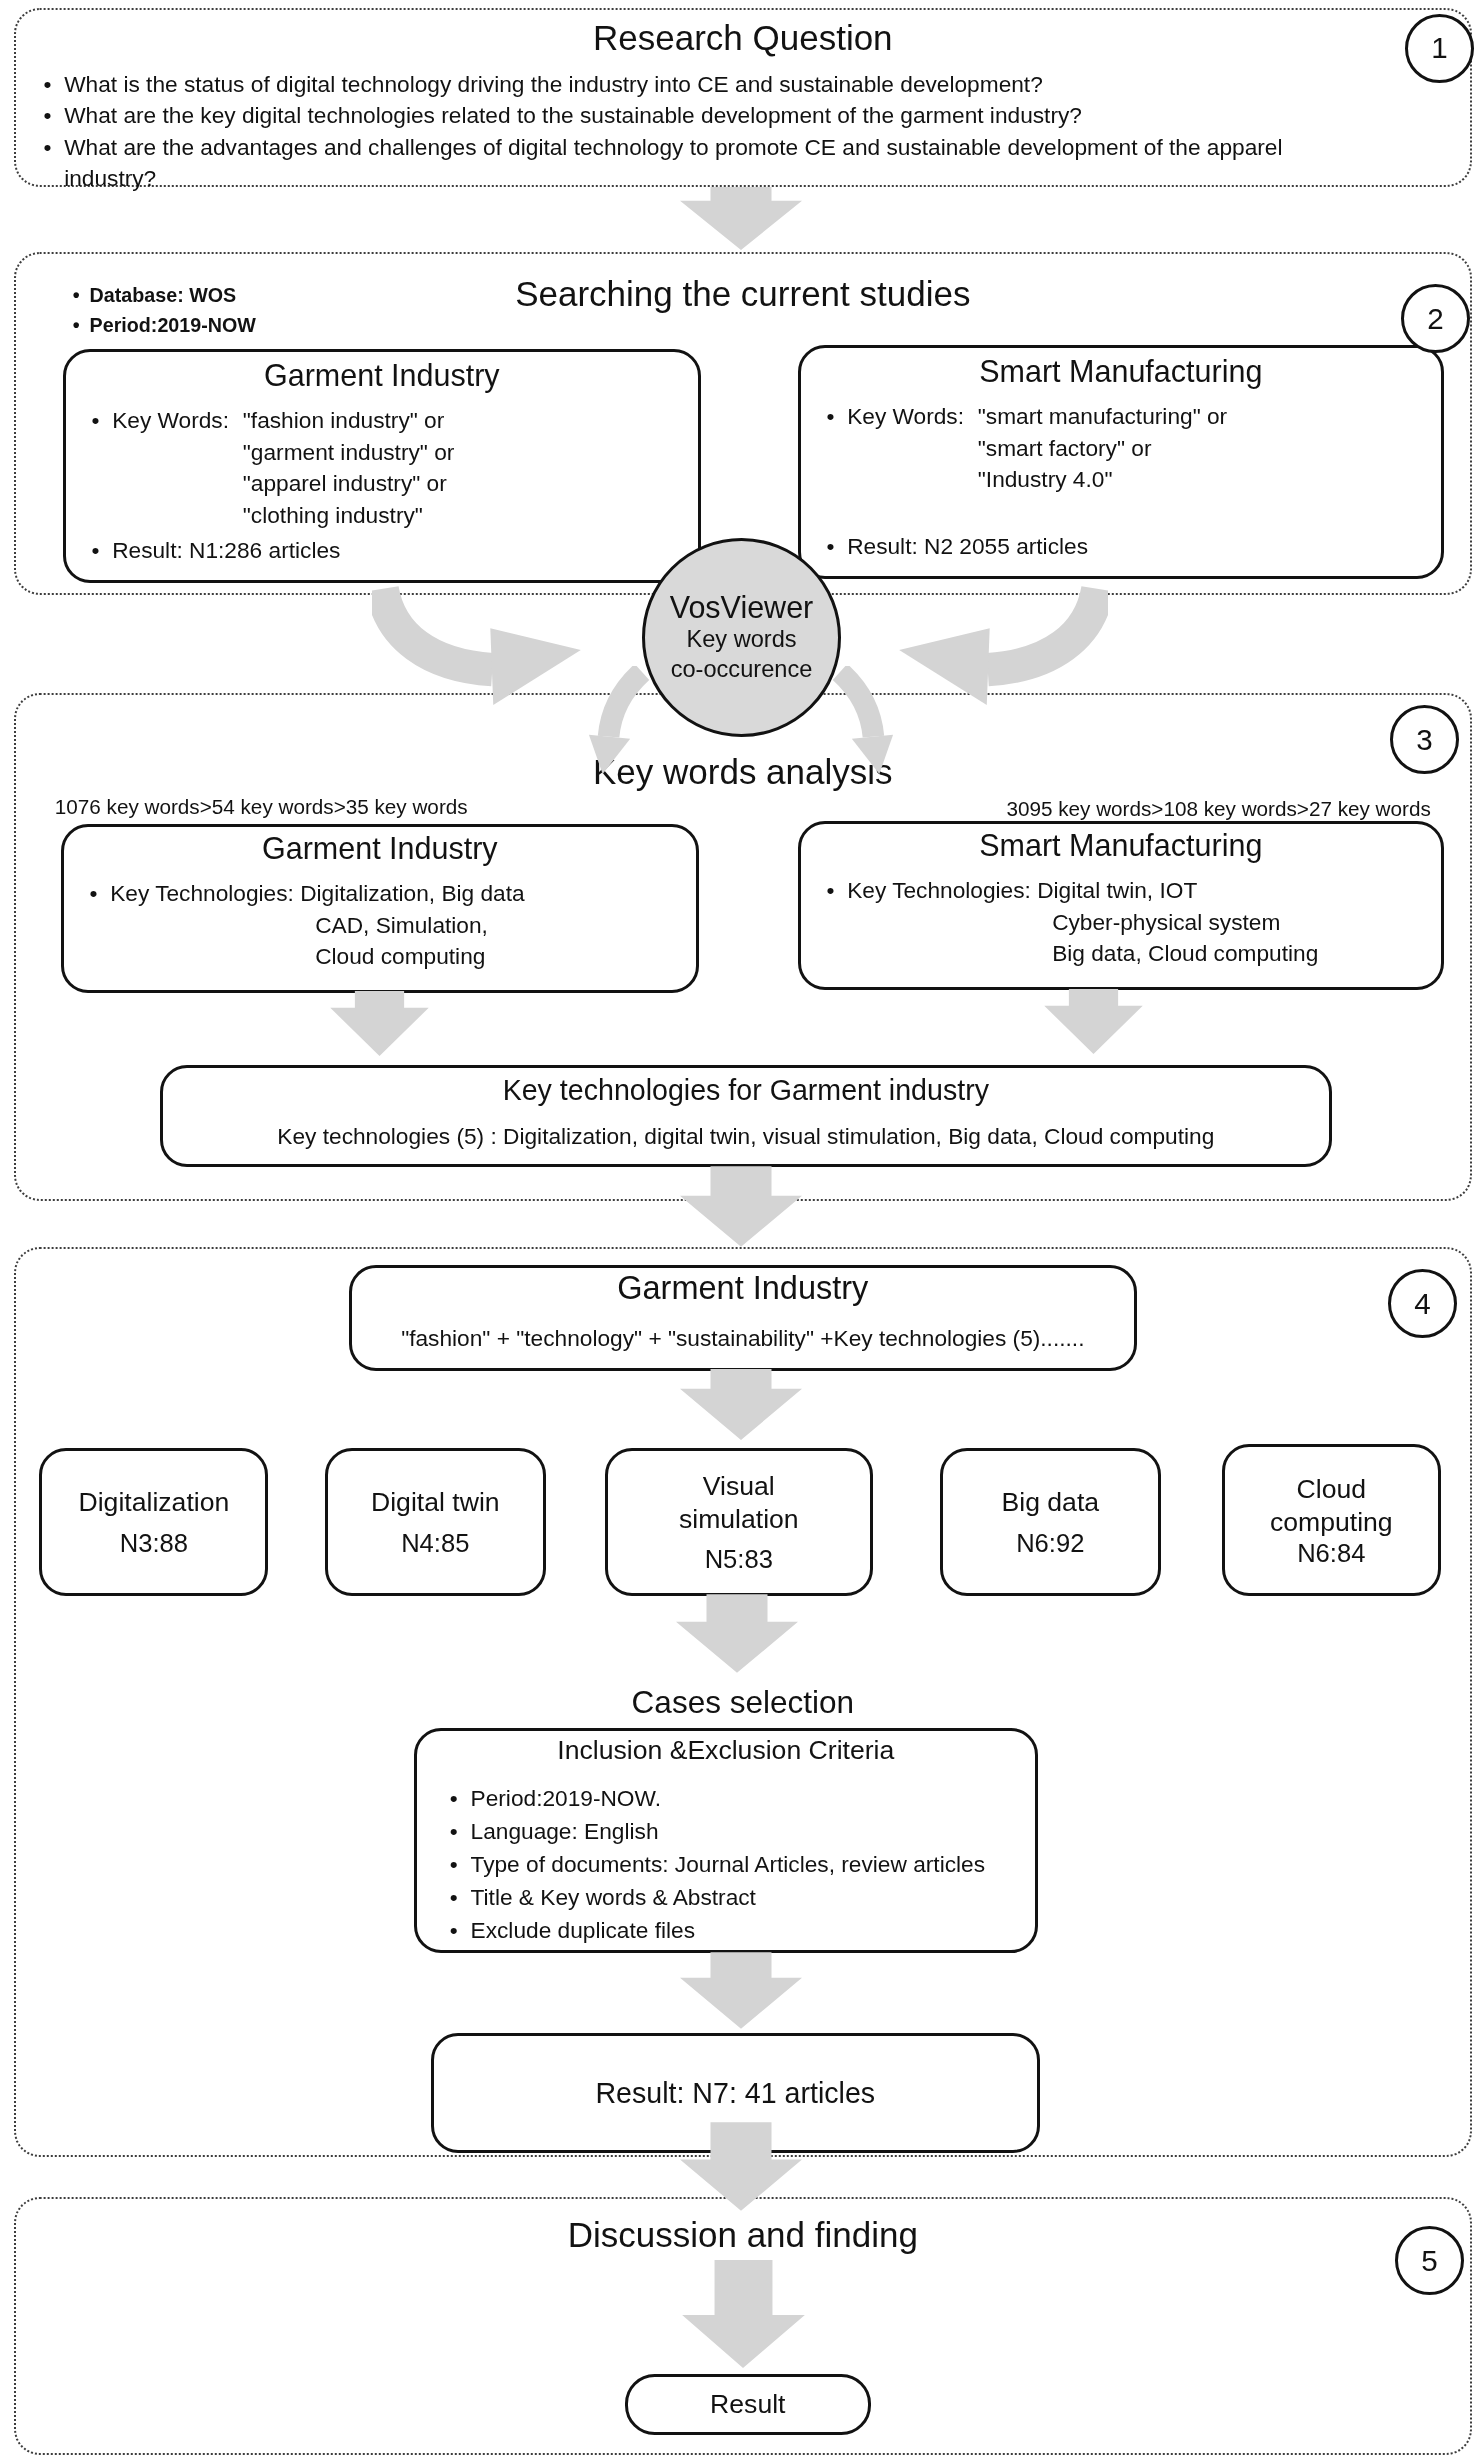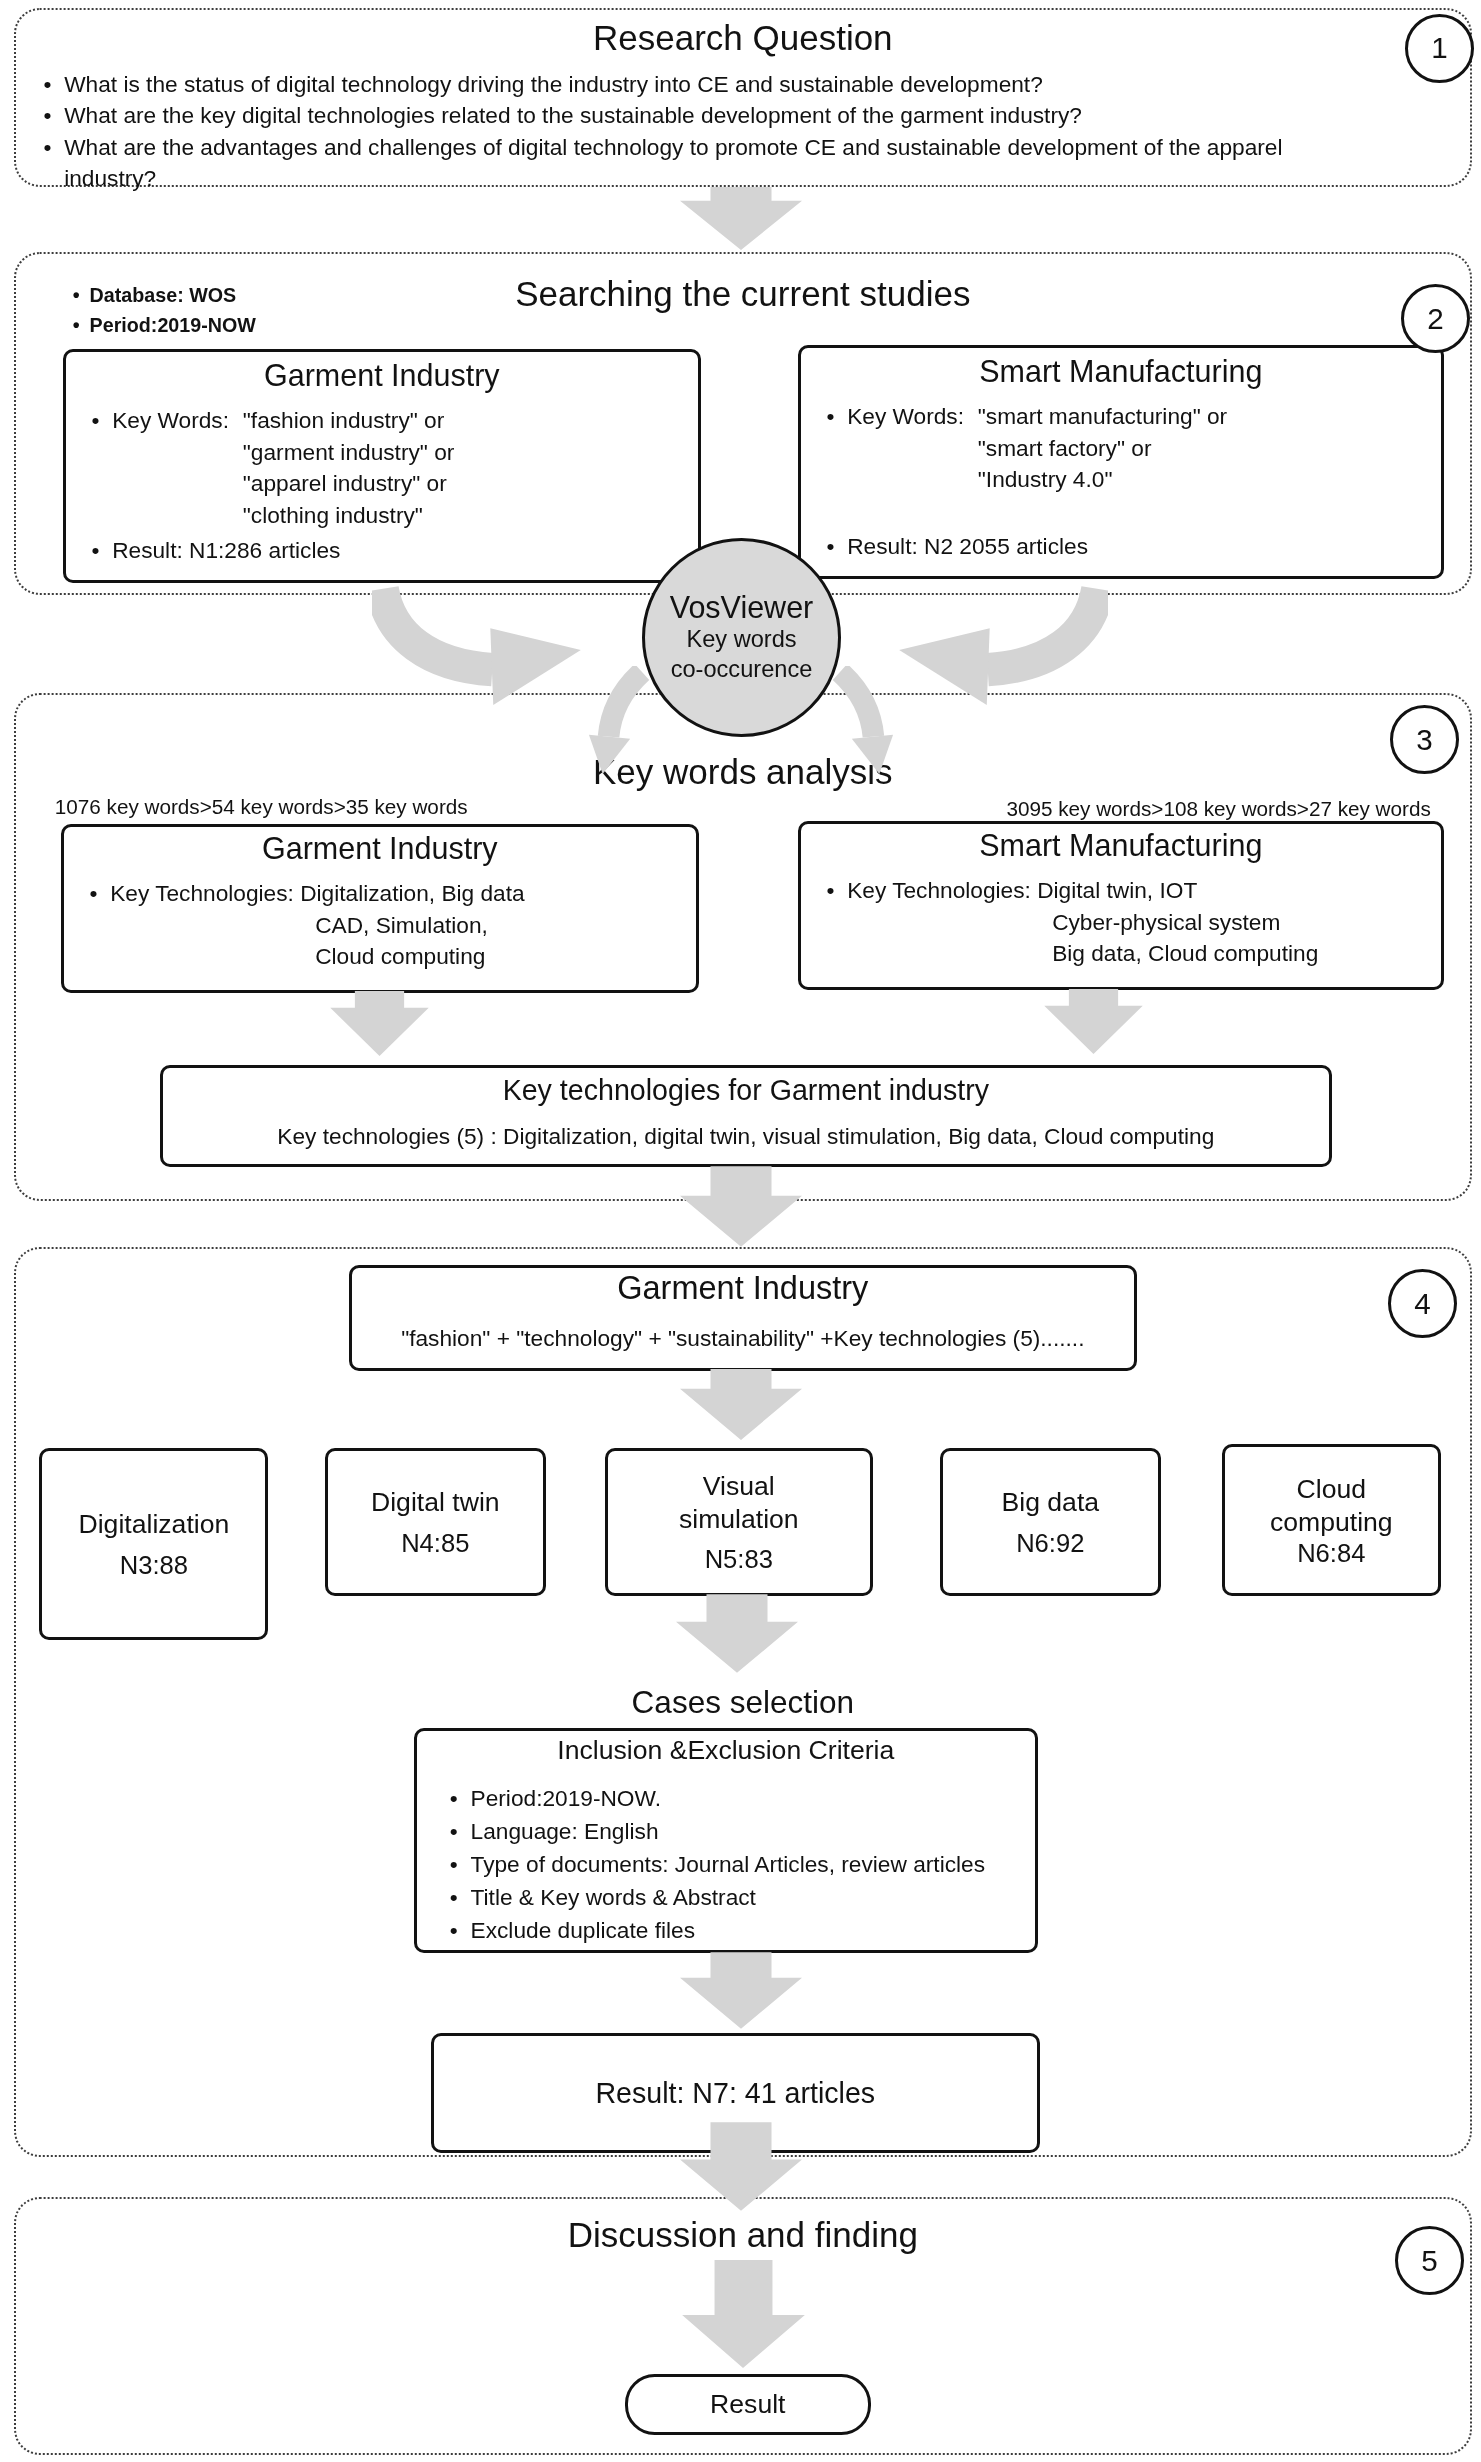--- a/index.html
+++ b/index.html
@@ -3,21 +3,21 @@
 <meta charset="utf-8">
 <style>
   html,body{margin:0;padding:0;background:#fff;}
   .canvas{position:relative;width:1482px;height:2463px;background:#ffffff;
           font-family:"Liberation Sans","DejaVu Sans",sans-serif;color:#121212;overflow:hidden;}
 
   
   .sec{position:absolute;border:2px dotted #3d3d3d;border-radius:25.6px;background:#ffffff;}
 
   
-  .box{position:absolute;border:3.9px solid #121212;border-radius:10px;background:#ffffff;box-sizing:border-box;}
+  .box{position:absolute;border:3.9px solid #121212;border-radius:27px;background:#ffffff;box-sizing:border-box;}
 
   .ctitle{position:absolute;left:0;right:0;text-align:center;font-weight:400;}
   .sec-title{font-size:35px;}
   .box-title{font-size:30.5px;}
 
   
   .li{display:flex;align-items:flex-start;font-size:22.7px;line-height:31.5px;}
   .li::before{content:"•";margin:0 12.8px 0 0;flex:0 0 auto;}
   .meta .li{font-size:19.7px;line-height:30.5px;font-weight:bold;}
   .meta .li::before{margin-right:9.9px;}
@@ -130,21 +130,21 @@
       <div class="ctitle" style="top:55px;font-size:22.7px;">Key technologies (5) : Digitalization, digital twin, visual stimulation, Big data, Cloud computing</div>
     </div>
   </div>
 
   <div class="sec" style="left:13.8px;top:1247px;width:1454px;height:906px;">
     <div class="box" style="left:333px;top:15.8px;width:788px;height:106px;">
       <div class="ctitle" style="top:2px;font-size:32.5px;">Garment Industry</div>
       <div class="ctitle" style="top:57px;font-size:22.7px;">"fashion" + "technology" + "sustainability" +Key technologies (5).......</div>
     </div>
 
-    <div class="box tech-box" style="left:23.6px;top:199px;width:229px;height:192px;">
+    <div class="box tech-box" style="left:23.6px;top:199px;width:229px;height:148px;">
       <div class="tech-name">Digitalization</div>
       <div class="tech-count">N3:88</div>
     </div>
     <div class="box tech-box" style="left:309px;top:199px;width:221px;height:148px;">
       <div class="tech-name">Digital twin</div>
       <div class="tech-count">N4:85</div>
     </div>
     <div class="box tech-box" style="left:589px;top:199px;width:268px;height:148px;">
       <div class="tech-name">Visual simulation</div>
       <div class="tech-count">N5:83</div>

